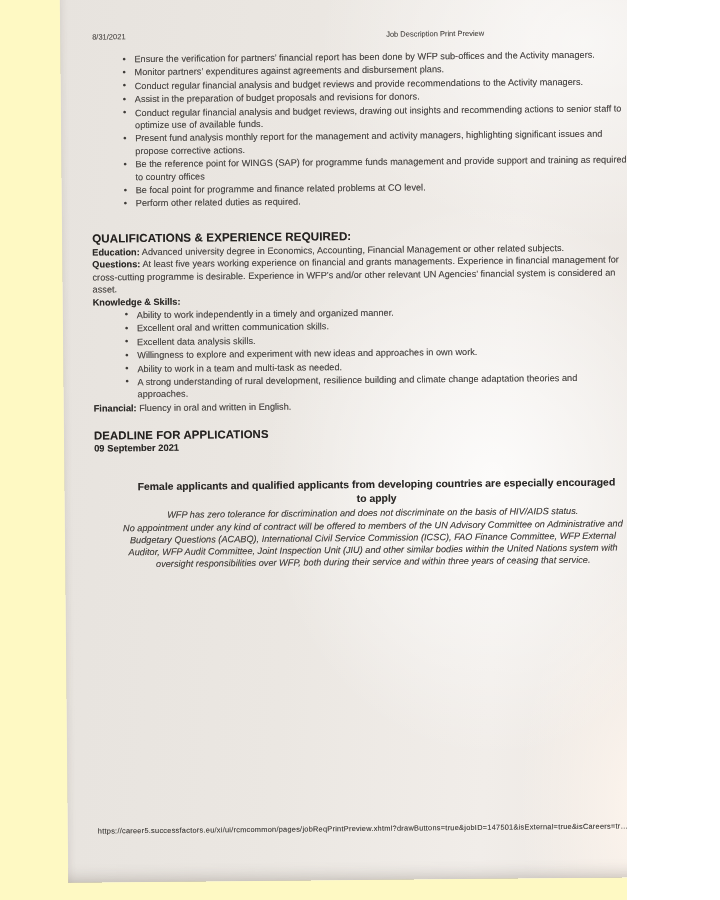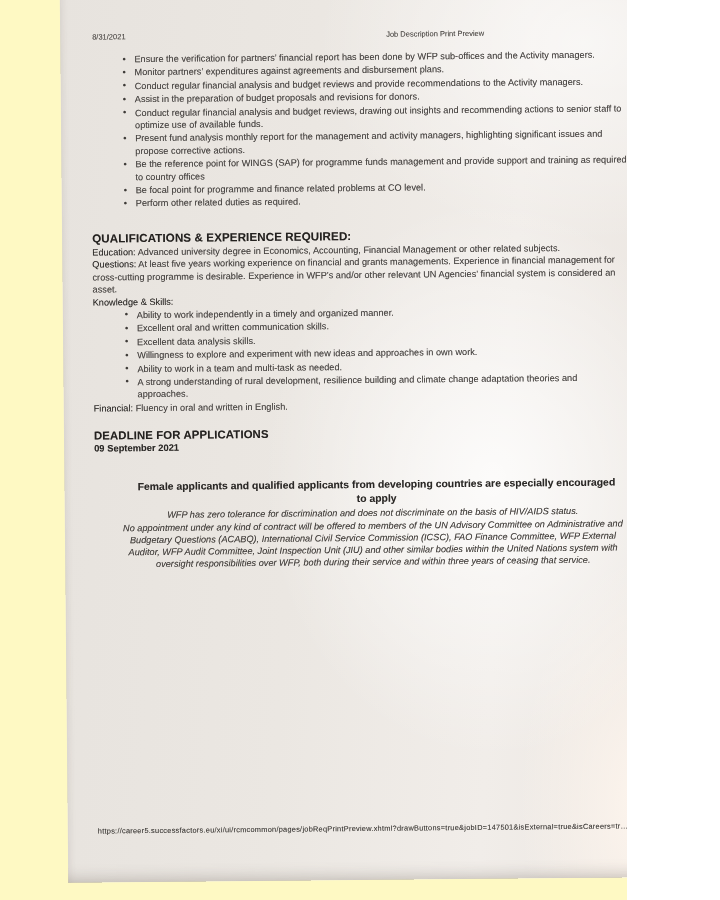--- a/index.html
+++ b/index.html
@@ -32,21 +32,21 @@
   ul.dotlist{list-style:none;margin:10px 0 0;padding:0 0 0 31px;}
   ul.dotlist li{
     position:relative;padding-left:13px;font-size:9.2px;line-height:12.4px;
     margin-bottom:1px;max-width:493px;
   }
   ul.dotlist li::before{content:"\2022";position:absolute;left:1px;top:-0.5px;font-size:9.5px;color:#3e3b38;}
   .sec-heading{
     margin:21px 0 2px;font-size:11.6px;font-weight:bold;color:#242220;letter-spacing:.1px;
   }
   .body-line{margin:0;font-size:9.2px;line-height:12.4px;max-width:528px;}
-  .b{font-weight:normal;color:#2a2826;}
+  .b{font-weight:bold;color:#2a2826;}
   ul.skills{margin-top:1px;}
   .deadline-heading{margin:15px 0 0;font-size:11.4px;font-weight:bold;color:#242220;letter-spacing:.1px;}
   .deadline-date{margin:1px 0 0;font-size:9.4px;font-weight:bold;color:#2a2826;}
   .notice{margin-top:27px;text-align:center;}
   .notice-heading{
     font-weight:bold;font-size:10.4px;line-height:13.6px;color:#2a2826;
     max-width:480px;margin:0 auto;transform:translateX(14px);
   }
   .notice-italic{
     font-style:italic;font-size:9.2px;line-height:12.2px;color:#403d3a;

